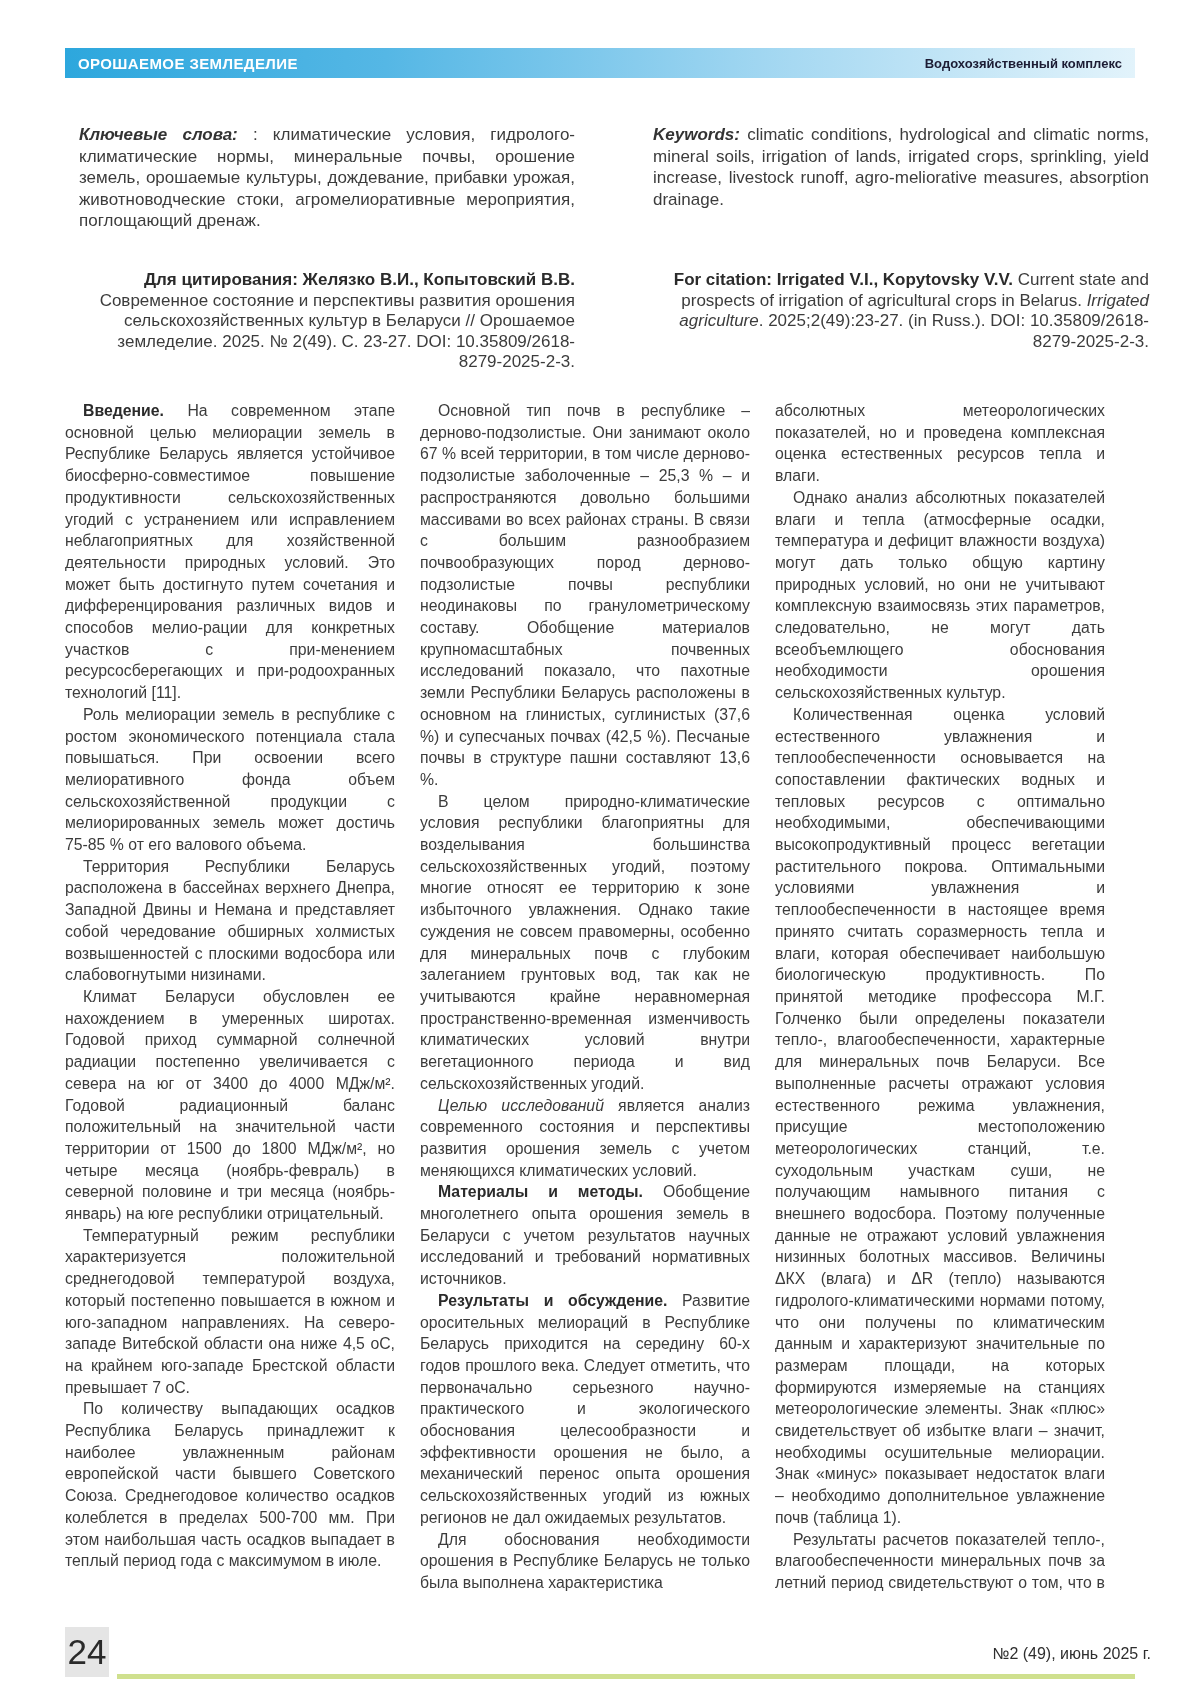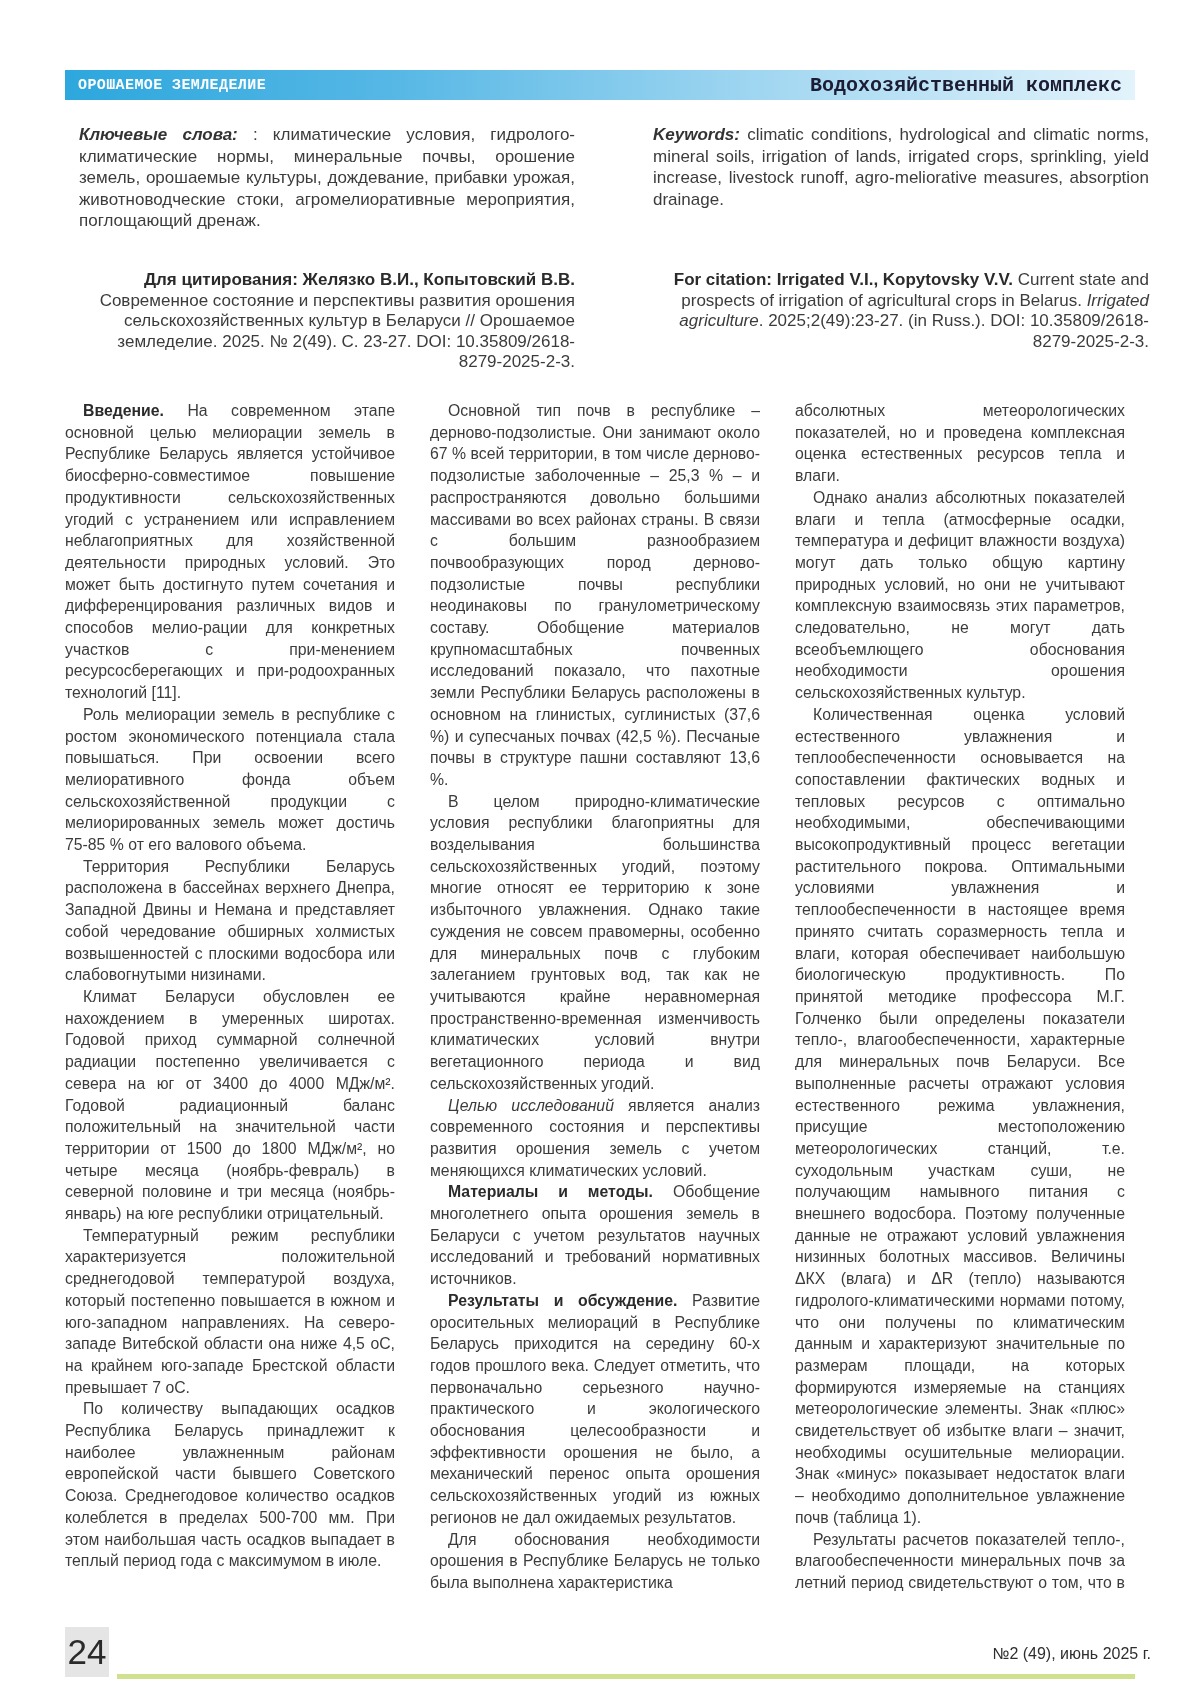--- a/index.html
+++ b/index.html
@@ -6,46 +6,45 @@
   .page {
     position:relative;
     width:1200px; height:1697px;
     background:#ffffff;
     font-family:"Liberation Sans", sans-serif;
     color:#3c3c3c;
     overflow:hidden;
   }
   
   .header-bar {
-    position:absolute; left:65px; top:70px;
+    position:absolute; left:65px; top:48px;
     width:1070px; height:30px; box-sizing:border-box;
     background:linear-gradient(90deg,#2da7dd 0%, #55b7e5 30%, #a7d9f2 68%, #e2f3fb 100%);
     display:flex; align-items:center; justify-content:space-between;
     padding:0 13px;
-    font-family:Liberation Mono, monospace;
   }
   .header-left  { color:#ffffff; font-size:15px; font-weight:bold; letter-spacing:.4px; }
-  .header-right { color:#1c1c34; font-size:20px; font-weight:bold; }
+  .header-right { color:#1c1c34; font-size:13px; font-weight:bold; }
 
   
   .two-col {
     position:absolute; left:79px; width:1070px;
     display:grid; grid-template-columns:1fr 1fr; column-gap:78px;margin-top:12px;
   }
   .keywords { top:112px; font-size:17px; line-height:21.5px; text-align:justify; }
   .citation { top:258px; font-size:17px; line-height:20.5px; text-align:right; }
   .kw-label   { font-weight:bold; font-style:italic; color:#333; }
   .cite-label { font-weight:bold; color:#2b2b2b; }
   .cite-italic{ font-style:italic; }
 
   
   .body-grid {
     position:absolute; left:65px; top:400px;
     width:1060px; height:1192px;
-    display:grid; grid-template-columns:330px 330px 330px; column-gap:35px;
+    display:grid; grid-template-columns:330px 330px 330px; column-gap:25px;
     font-size:15.8px; line-height:21.7px;
     text-align:justify; overflow:hidden;
   }
   .body-col { overflow:hidden; }
   .body-par { margin:0; text-indent:18px; }
   .body-par.no-indent { text-indent:0; }
   .lead-bold   { font-weight:bold; color:#2b2b2b; }
   .lead-italic { font-style:italic; }
 
   

